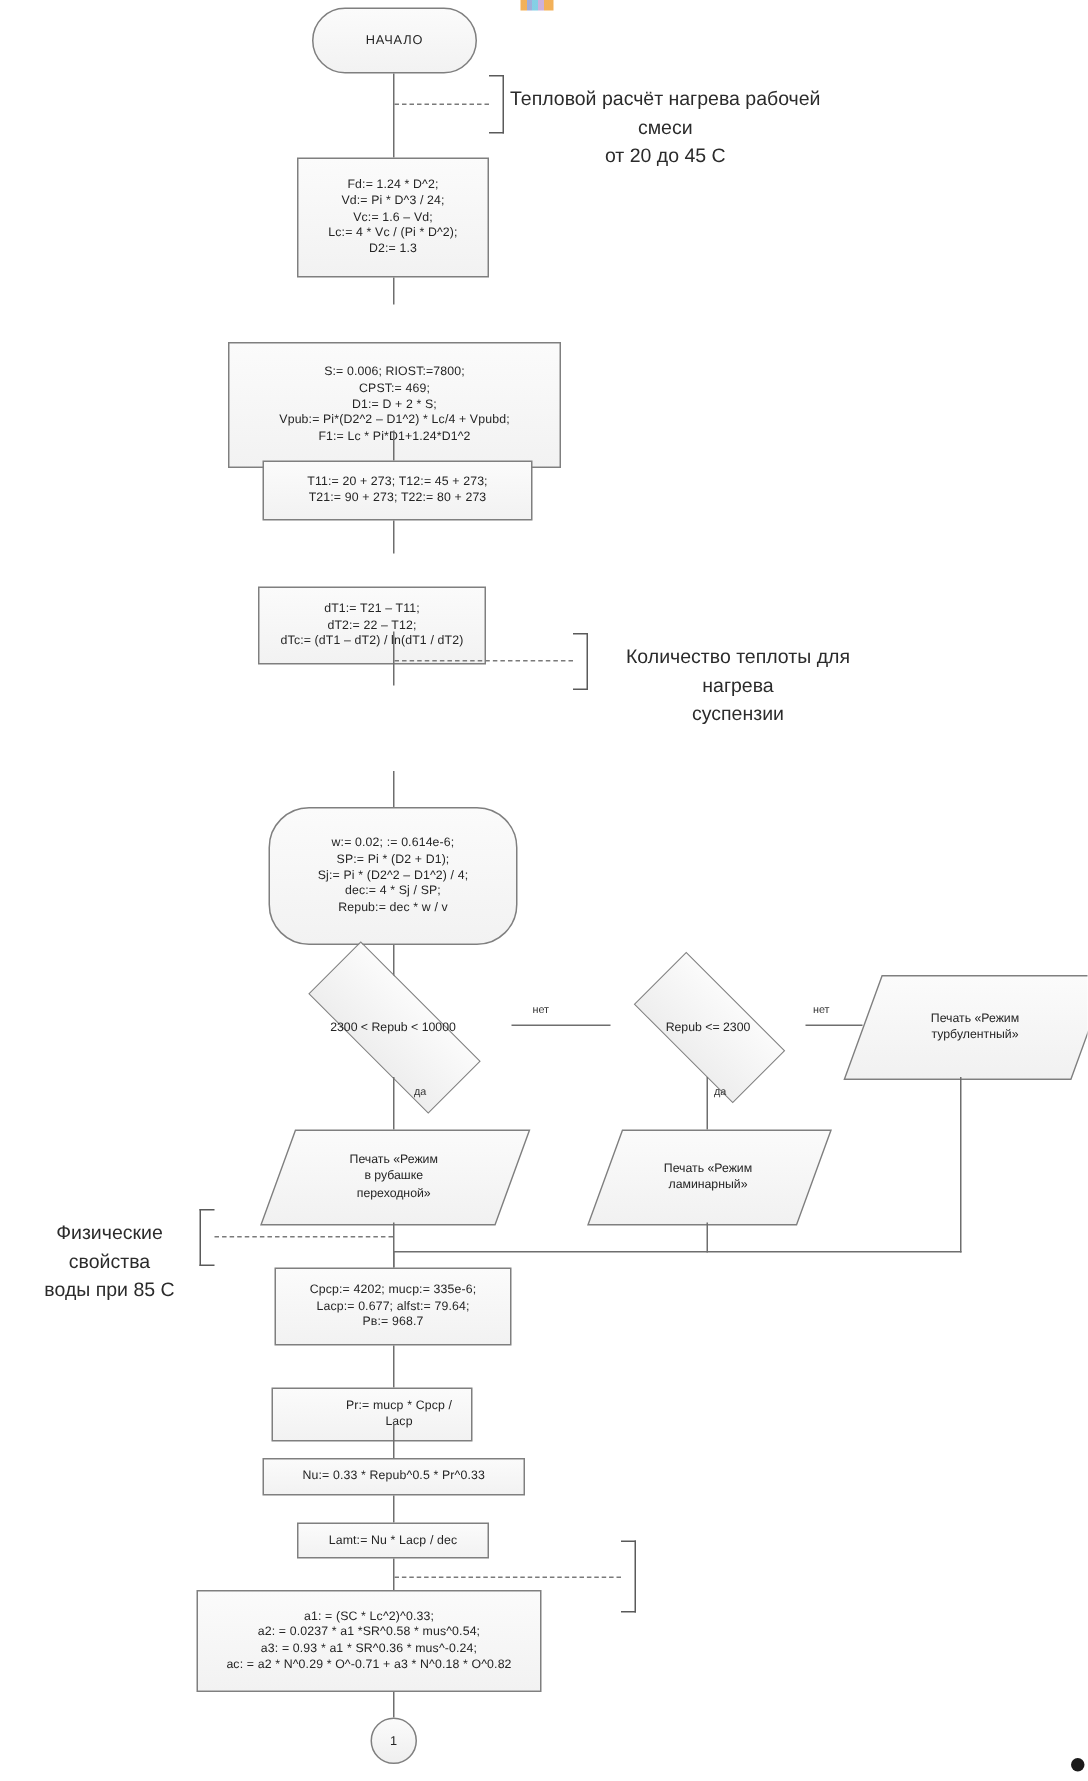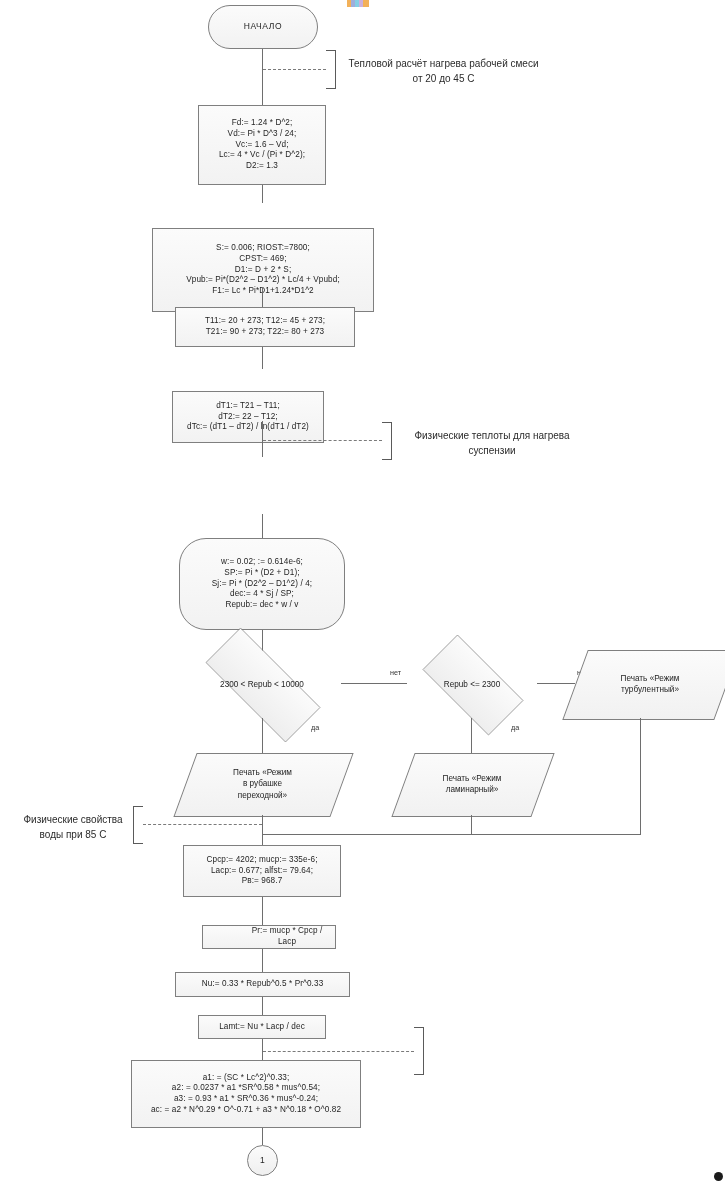--- a/index.html
+++ b/index.html
@@ -56,24 +56,24 @@
   .ln{position:absolute;background:#6e6e6e;}
   .lnv{width:1.4px;}
   .lnh{height:1.4px;}
   
   .dash{position:absolute;height:0;border-top:1.5px dashed #7a7a7a;}
   
   .brk{position:absolute;box-sizing:border-box;border:1.4px solid #5a5a5a;}
   .brk-right{border-left:none;}
   .brk-left{border-right:none;}
   .note{
-    position:absolute;font-size:10px;line-height:1.45;color:#2b2b2b;
+    position:absolute;font-size:13px;line-height:1.45;color:#2b2b2b;
     text-align:center;white-space:pre-line;
   }
-  .elabel{position:absolute;font-size:7.2px;color:#333;margin-left:35px;}
+  .elabel{position:absolute;font-size:7.2px;color:#333;}
   .topmark{position:absolute;left:347px;top:0px;width:22px;height:7px;
     background:repeating-linear-gradient(90deg,#f0a33c 0 4px,#8f9fd4 4px 8px,#6fc6e0 8px 12px,#c3a3d6 12px 16px,#f0a33c 16px 22px);
     opacity:.85;}
   .dot{position:absolute;right:2px;bottom:6px;width:9px;height:9px;border-radius:50%;background:#1b1b1b;}
 </style>
 </head>
 <body>
 
 <div id="canvas">
 
@@ -116,21 +116,21 @@
 
   <div class="node process" style="left:172px;top:391px;width:152px;height:52px;">
     <span class="txt">dT1:= T21 – T11;
 dT2:= 22 – T12;
 dTc:= (dT1 – dT2) / ln(dT1 / dT2)</span>
   </div>
   <div class="ln lnv" style="left:262px;top:421px;height:36px;"></div>
 
   <div class="dash" style="left:263px;top:440px;width:119px;"></div>
   <div class="brk brk-right" style="left:382px;top:422px;width:10px;height:38px;"></div>
-  <div class="note" style="left:392px;top:429px;width:200px;">Физические теплоты для нагрева
+  <div class="note" style="left:392px;top:429px;width:200px;">Количество теплоты для нагрева
 суспензии</div>
 
   <div class="ln lnv" style="left:262px;top:514px;height:24px;"></div>
 
   <div class="node process" style="left:179px;top:538px;width:166px;height:92px;border-radius:27px;">
     <span class="txt">w:= 0.02; := 0.614e-6;
 SP:= Pi * (D2 + D1);
 Sj:= Pi * (D2^2 – D1^2) / 4;
 dec:= 4 * Sj / SP;
 Repub:= dec * w / v</span>
@@ -189,21 +189,21 @@
   <div class="note" style="left:14px;top:813px;width:118px;">Физические свойства
 воды при 85 С</div>
 
   <div class="node process" style="left:183px;top:845px;width:158px;height:52px;">
     <span class="txt">Cpcp:= 4202; mucp:= 335e-6;
 Lacp:= 0.677; alfst:= 79.64;
 Pв:= 968.7</span>
   </div>
   <div class="ln lnv" style="left:262px;top:897px;height:28px;"></div>
 
-  <div class="node process" style="left:202px;top:925px;width:134px;height:24px;padding-left:36px;">
+  <div class="node process" style="left:181px;top:925px;width:134px;height:36px;padding-left:36px;">
     <span class="txt">Pr:= mucp * Cpcp / Lacp</span>
   </div>
   <div class="ln lnv" style="left:262px;top:949px;height:23px;"></div>
 
   <div class="node process" style="left:175px;top:972px;width:175px;height:25px;justify-content:center;">
     <span class="txt">Nu:= 0.33 * Repub^0.5 * Pr^0.33</span>
   </div>
   <div class="ln lnv" style="left:262px;top:997px;height:18px;"></div>
 
   <div class="node process" style="left:198px;top:1015px;width:128px;height:24px;">

